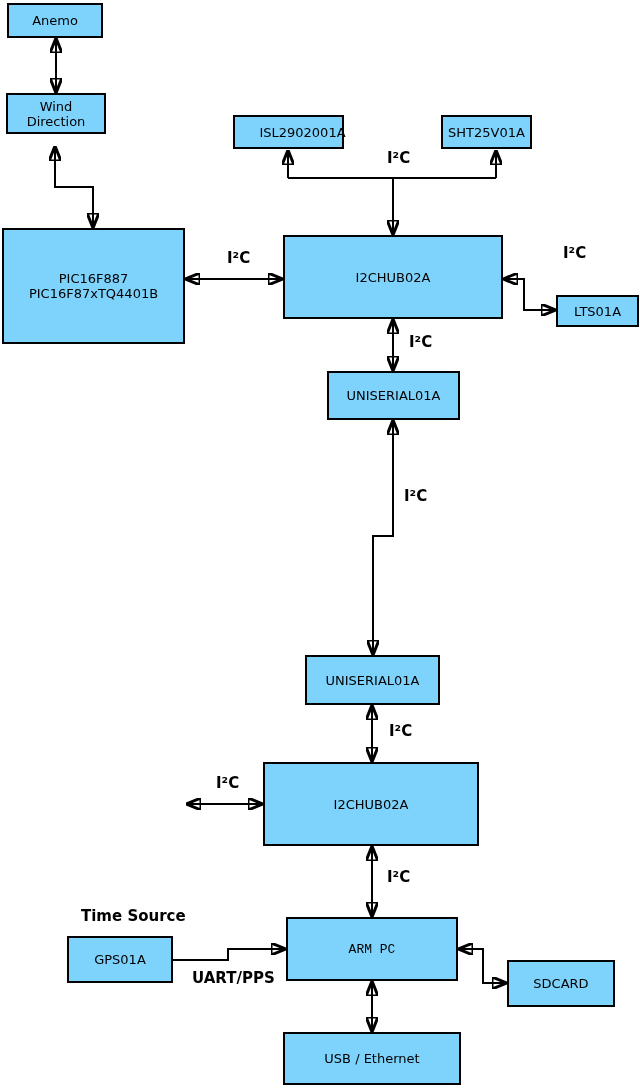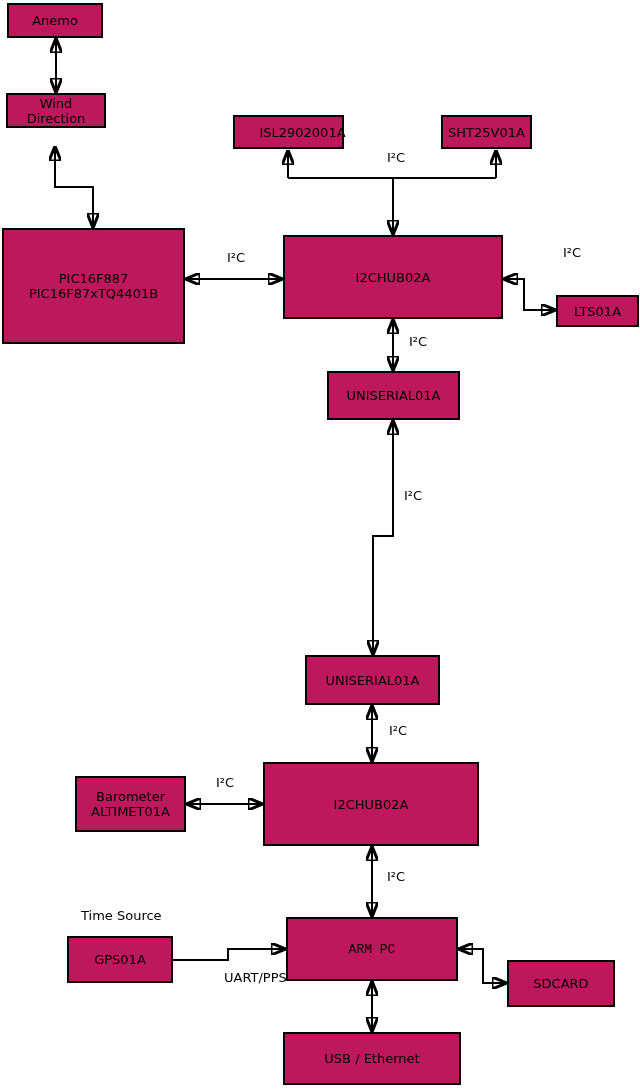--- a/index.html
+++ b/index.html
@@ -15,38 +15,39 @@
   .edges {
     position: absolute;
     left: 0; top: 0;
     width: 640px; height: 1089px;
   }
   .edges path { stroke: #000; stroke-width: 2; fill: none; }
   .node {
     position: absolute;
     box-sizing: border-box;
     border: 2px solid #000;
-    background: #be185d;
+    background: #7dd3fc;
     display: flex;
     align-items: center;
     justify-content: center;
     text-align: center;
     white-space: pre-line;
     font-size: 13px;
     line-height: 15px;
   }
   .lbl {
     position: absolute;
-    font-size: 13px;
+    font-size: 15px;
     line-height: 14px;
     white-space: nowrap;
+    font-weight: bold;
   }
   
   #n-anemo  { left: 7px;   top: 3px;    width: 96px;  height: 35px; }
-  #n-wind   { left: 6px;   top: 93px;   width: 100px; height: 35px; }
+  #n-wind   { left: 6px;   top: 93px;   width: 100px; height: 41px; }
   #n-pic    { left: 2px;   top: 228px;  width: 183px; height: 116px; }
   #n-isl    { left: 233px; top: 115px;  width: 111px; height: 34px; padding-left: 28px; }
   #n-sht    { left: 441px; top: 115px;  width: 91px; height: 34px; }
   #n-hub1   { left: 283px; top: 235px;  width: 220px; height: 84px; }
   #n-lts    { left: 556px; top: 295px;  width: 83px;  height: 32px; text-align: center; }
   #n-uni1   { left: 327px; top: 371px;  width: 133px; height: 49px; }
   #n-uni2   { left: 305px; top: 655px;  width: 135px; height: 50px; }
   #n-hub2   { left: 263px; top: 762px;  width: 216px; height: 84px; }
   #n-baro   { left: 75px;  top: 776px;  width: 111px; height: 56px; }
   #n-armpc  { left: 286px; top: 917px;  width: 172px; height: 64px; font-family: Liberation Mono, monospace; }
@@ -56,21 +57,21 @@
   
   #l-i2c-top  { left: 387px; top: 151px; }
   #l-i2c-pic  { left: 227px; top: 251px; }
   #l-i2c-lts  { left: 563px; top: 246px; }
   #l-i2c-f    { left: 409px; top: 335px; }
   #l-i2c-g    { left: 404px; top: 489px; }
   #l-i2c-h    { left: 389px; top: 724px; }
   #l-i2c-baro { left: 216px; top: 776px; }
   #l-i2c-j    { left: 387px; top: 870px; }
   #l-time     { left: 81px;  top: 909px; }
-  #l-uart     { left: 192px; top: 971px; margin-left: 32px; }
+  #l-uart     { left: 192px; top: 971px; }
 </style>
 </head>
 <body>
 
 <div class="canvas">
 
   <svg class="edges" width="640" height="1089" viewBox="0 0 640 1089" xmlns="http://www.w3.org/2000/svg">
     <defs>
       <marker id="arrow" viewBox="0 0 10 8" refX="10" refY="4" markerWidth="15" markerHeight="12" markerUnits="userSpaceOnUse" orient="auto-start-reverse">
         <path d="M0,0 L10,4 L0,8 Z" fill="#000" stroke="none"></path>
@@ -100,22 +101,20 @@
 Direction</div>
   <div class="node" id="n-pic">PIC16F887
 PIC16F87xTQ4401B</div>
   <div class="node" id="n-isl">ISL2902001A</div>
   <div class="node" id="n-sht">SHT25V01A</div>
   <div class="node" id="n-hub1">I2CHUB02A</div>
   <div class="node" id="n-lts">LTS01A</div>
   <div class="node" id="n-uni1">UNISERIAL01A</div>
   <div class="node" id="n-uni2">UNISERIAL01A</div>
   <div class="node" id="n-hub2">I2CHUB02A</div>
-  <div class="node" id="n-baro">Barometer
-ALTIMET01A</div>
   <div class="node" id="n-armpc">ARM PC</div>
   <div class="node" id="n-gps">GPS01A</div>
   <div class="node" id="n-sdcard">SDCARD</div>
   <div class="node" id="n-usb">USB / Ethernet</div>
 
   <span class="lbl" id="l-i2c-top">I²C</span>
   <span class="lbl" id="l-i2c-pic">I²C</span>
   <span class="lbl" id="l-i2c-lts">I²C</span>
   <span class="lbl" id="l-i2c-f">I²C</span>
   <span class="lbl" id="l-i2c-g">I²C</span>

